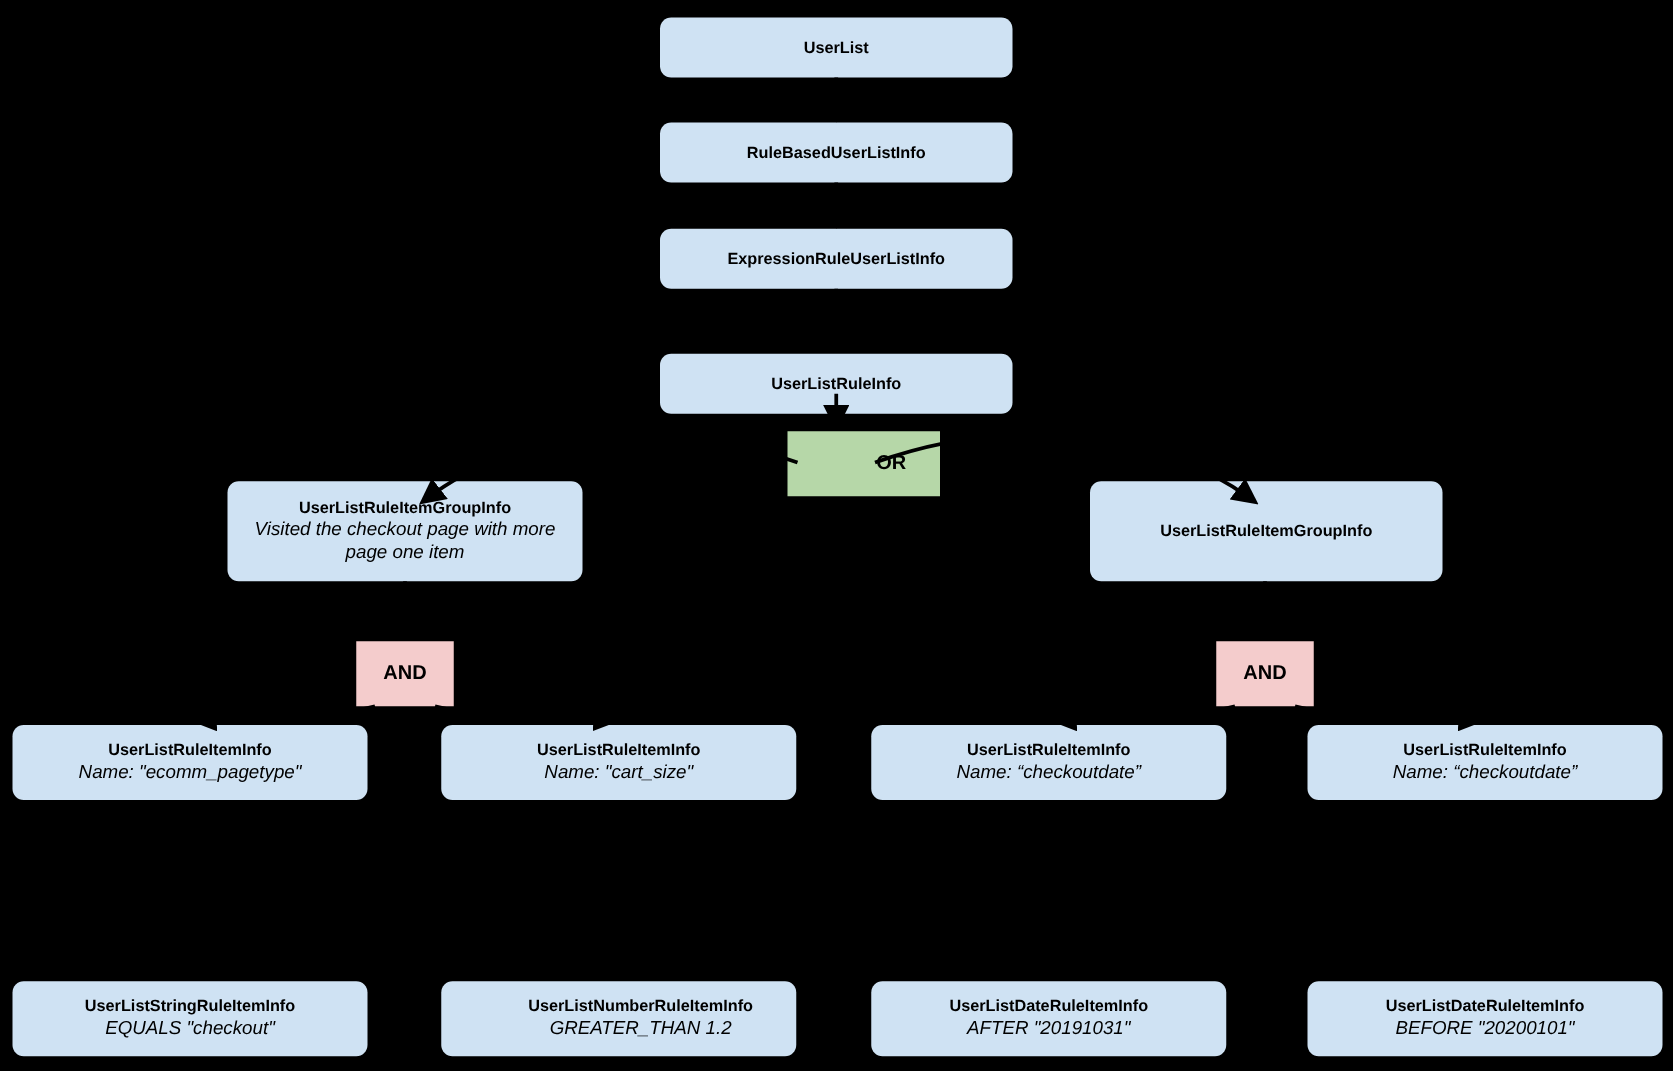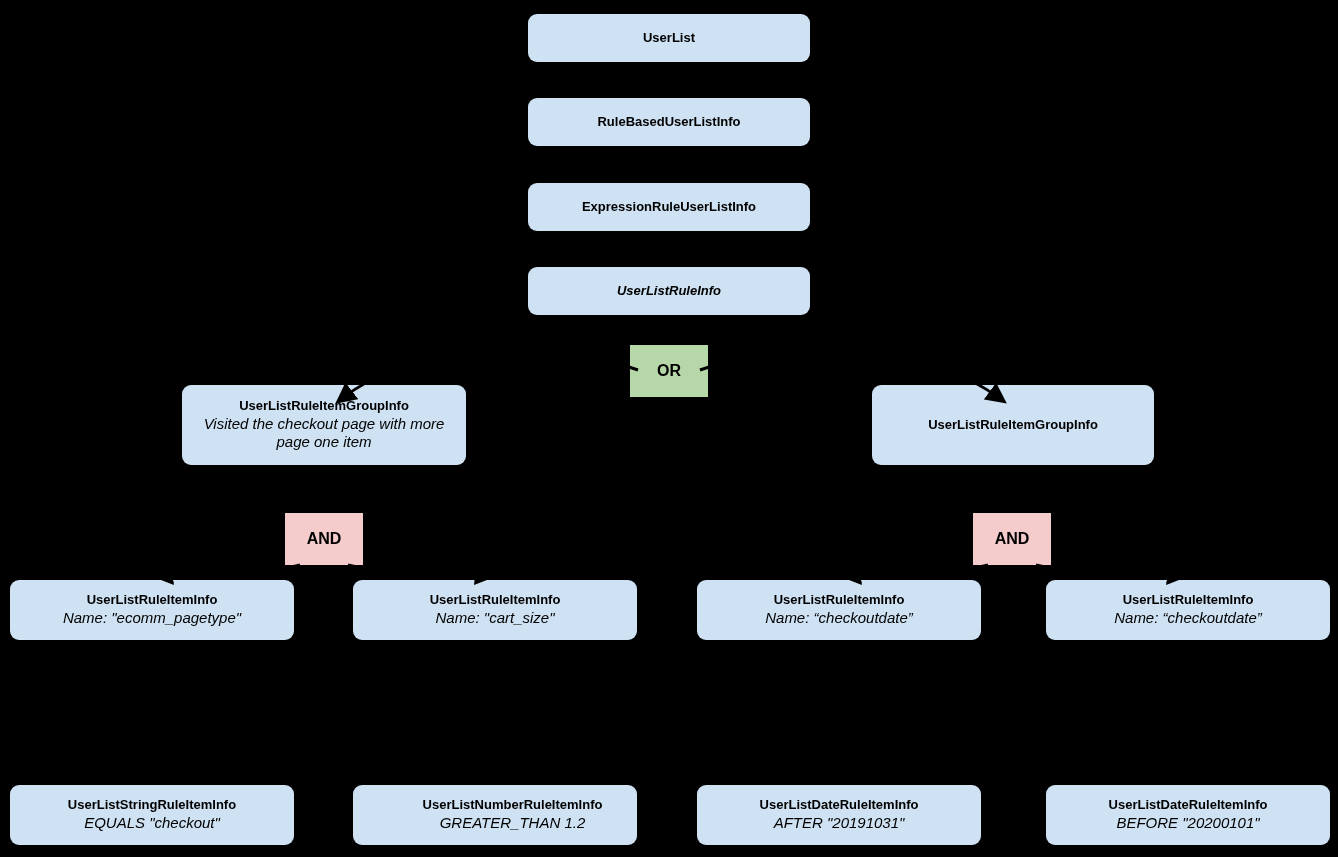--- a/index.html
+++ b/index.html
@@ -50,21 +50,21 @@
     position: absolute;
     display: flex;
     align-items: center;
     justify-content: center;
     font-weight: bold;
     font-size: 16px;
     color: var(--text);
     z-index: 1;
     border-radius: 0;
   }
-  .op.or { background: var(--or_fill); }
+  .op.or { background: var(--or_fill); padding-left: 44px; }
   .op.and { background: var(--and_fill); align-items: center; }
   svg.wires {
     position: absolute;
     left: 0;
     top: 0;
     z-index: 2;
     pointer-events: none;
   }
 </style>
 </head>
@@ -74,21 +74,21 @@
 
   <div class="node" style="left:528px; top:14px; width:282px; height:48px;">
     <div class="title">UserList</div>
   </div>
   <div class="node" style="left:528px; top:98px; width:282px; height:48px;text-align:right;">
     <div class="title">RuleBasedUserListInfo</div>
   </div>
   <div class="node" style="left:528px; top:183px; width:282px; height:48px;">
     <div class="title">ExpressionRuleUserListInfo</div>
   </div>
-  <div class="node" style="left:528px; top:267px; width:282px; height:48px;font-style:italic;">
+  <div class="node" style="left:528px; top:283px; width:282px; height:48px;">
     <div class="title">UserListRuleInfo</div>
   </div>
 
   <div class="op or" style="left:630px; top:345px; width:78px; height:52px;">
     <span>OR</span>
   </div>
 
   <div class="node" style="left:182px; top:385px; width:284px; height:80px;">
     <div class="title">UserListRuleItemGroupInfo</div>
     <div class="subtitle">Visited the checkout page with more page one item</div>

